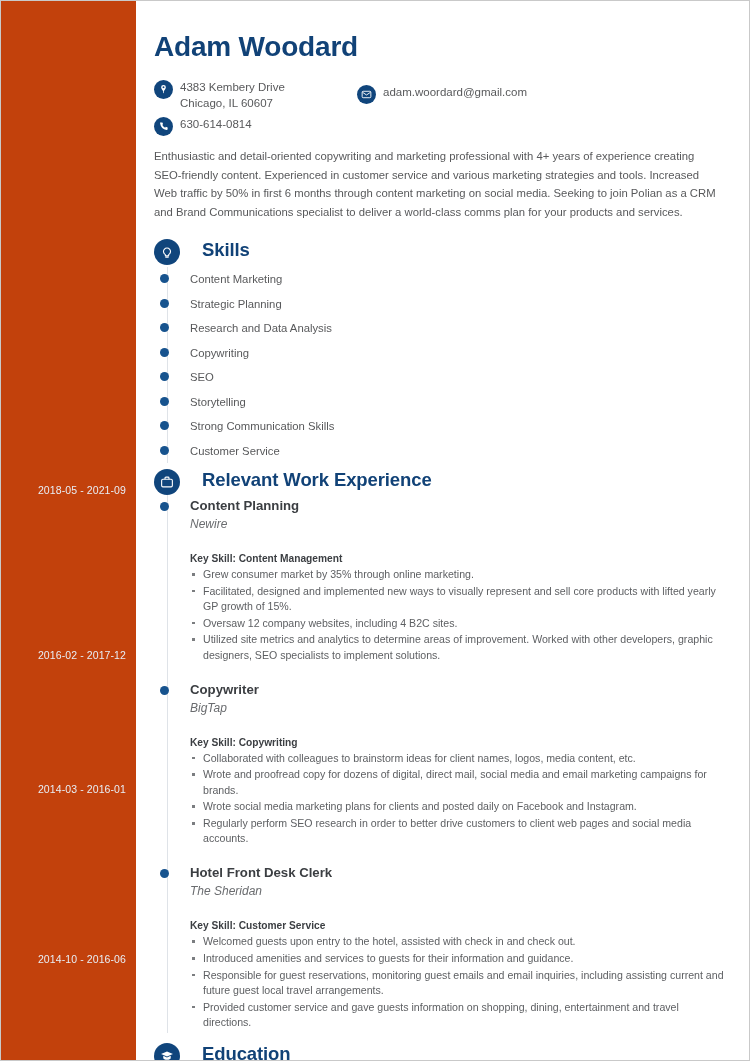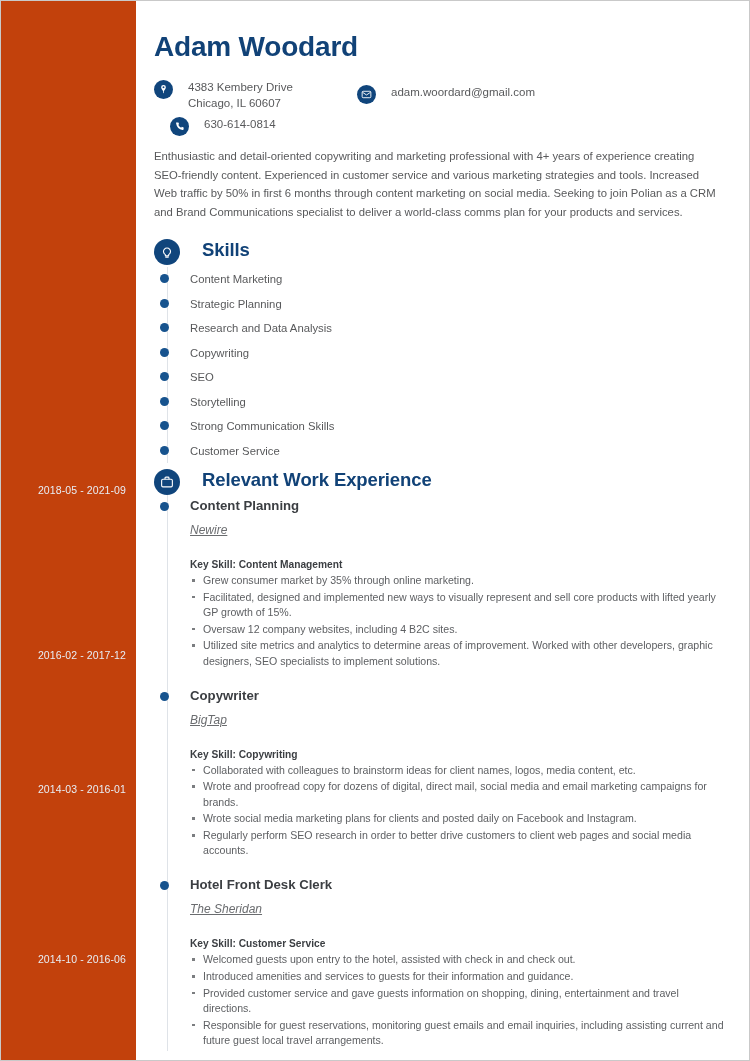--- a/index.html
+++ b/index.html
@@ -57,25 +57,25 @@
 
   .contact-grid {
     margin: 16px 0 0 2px;
     position: relative;
     height: 62px;
   }
   .contact-item {
     position: absolute;
     display: flex;
     align-items: flex-start;
-    gap: 15px;
+    gap: 7px;
   }
   .contact-item.addr { left: 0;   top: 0; }
   .contact-item.mail { left: 203px; top: 5px; }
-  .contact-item.phone{ left: 16px;   top: 37px; text-align: right; }
+  .contact-item.phone{ left: 0;   top: 37px; text-align: right; }
 
   .cbadge {
     flex: 0 0 auto;
     width: 19px; height: 19px;
     border-radius: 50%;
     background: #10457c;
     display: flex; align-items: center; justify-content: center;
     margin-top: 1px;
   }
   .cbadge svg { display: block; }
@@ -158,22 +158,21 @@
   .job-title {
     font-size: 13.2px;
     font-weight: bold;
     color: #3b3e42;
     line-height: 18px;
   }
   .job-company {
     font-size: 12px;
     font-style: italic;
     color: #6a6c6f;
-    margin-top: 8px;
-    text-decoration: underline;
+    margin-top: 2px;
   }
   .key-skill {
     font-size: 10.2px;
     font-weight: bold;
     color: #3b3e42;
     margin-top: 22px;
   }
   .duties { list-style: none; margin-top: 3px; }
   .duties li {
     position: relative;
@@ -314,22 +313,22 @@
         </ul>
       </div>
 
       <div class="tl-row exp-entry gap-entry">
         <div class="job-title">Hotel Front Desk Clerk</div>
         <div class="job-company">The Sheridan</div>
         <div class="key-skill">Key Skill: Customer Service</div>
         <ul class="duties">
           <li>Welcomed guests upon entry to the hotel, assisted with check in and check out.</li>
           <li>Introduced amenities and services to guests for their information and guidance.</li>
+          <li>Responsible for guest reservations, monitoring guest emails and email inquiries, including assisting current and future guest local travel arrangements.</li>
           <li>Provided customer service and gave guests information on shopping, dining, entertainment and travel directions.</li>
-          <li>Responsible for guest reservations, monitoring guest emails and email inquiries, including assisting current and future guest local travel arrangements.</li>
         </ul>
       </div>
     </div>
 
     <div class="section-head sp-edu">
       <span class="sec-icon">
         <svg width="14" height="14" viewBox="0 0 24 24" fill="#ffffff">
           <path d="M12 4.2 1.8 8.6 12 13l10.2-4.4z"></path>
           <path d="M5.6 11.4v3.9c0 1.9 2.9 3.2 6.4 3.2s6.4-1.3 6.4-3.2v-3.9L12 14.4z"></path>
         </svg>

